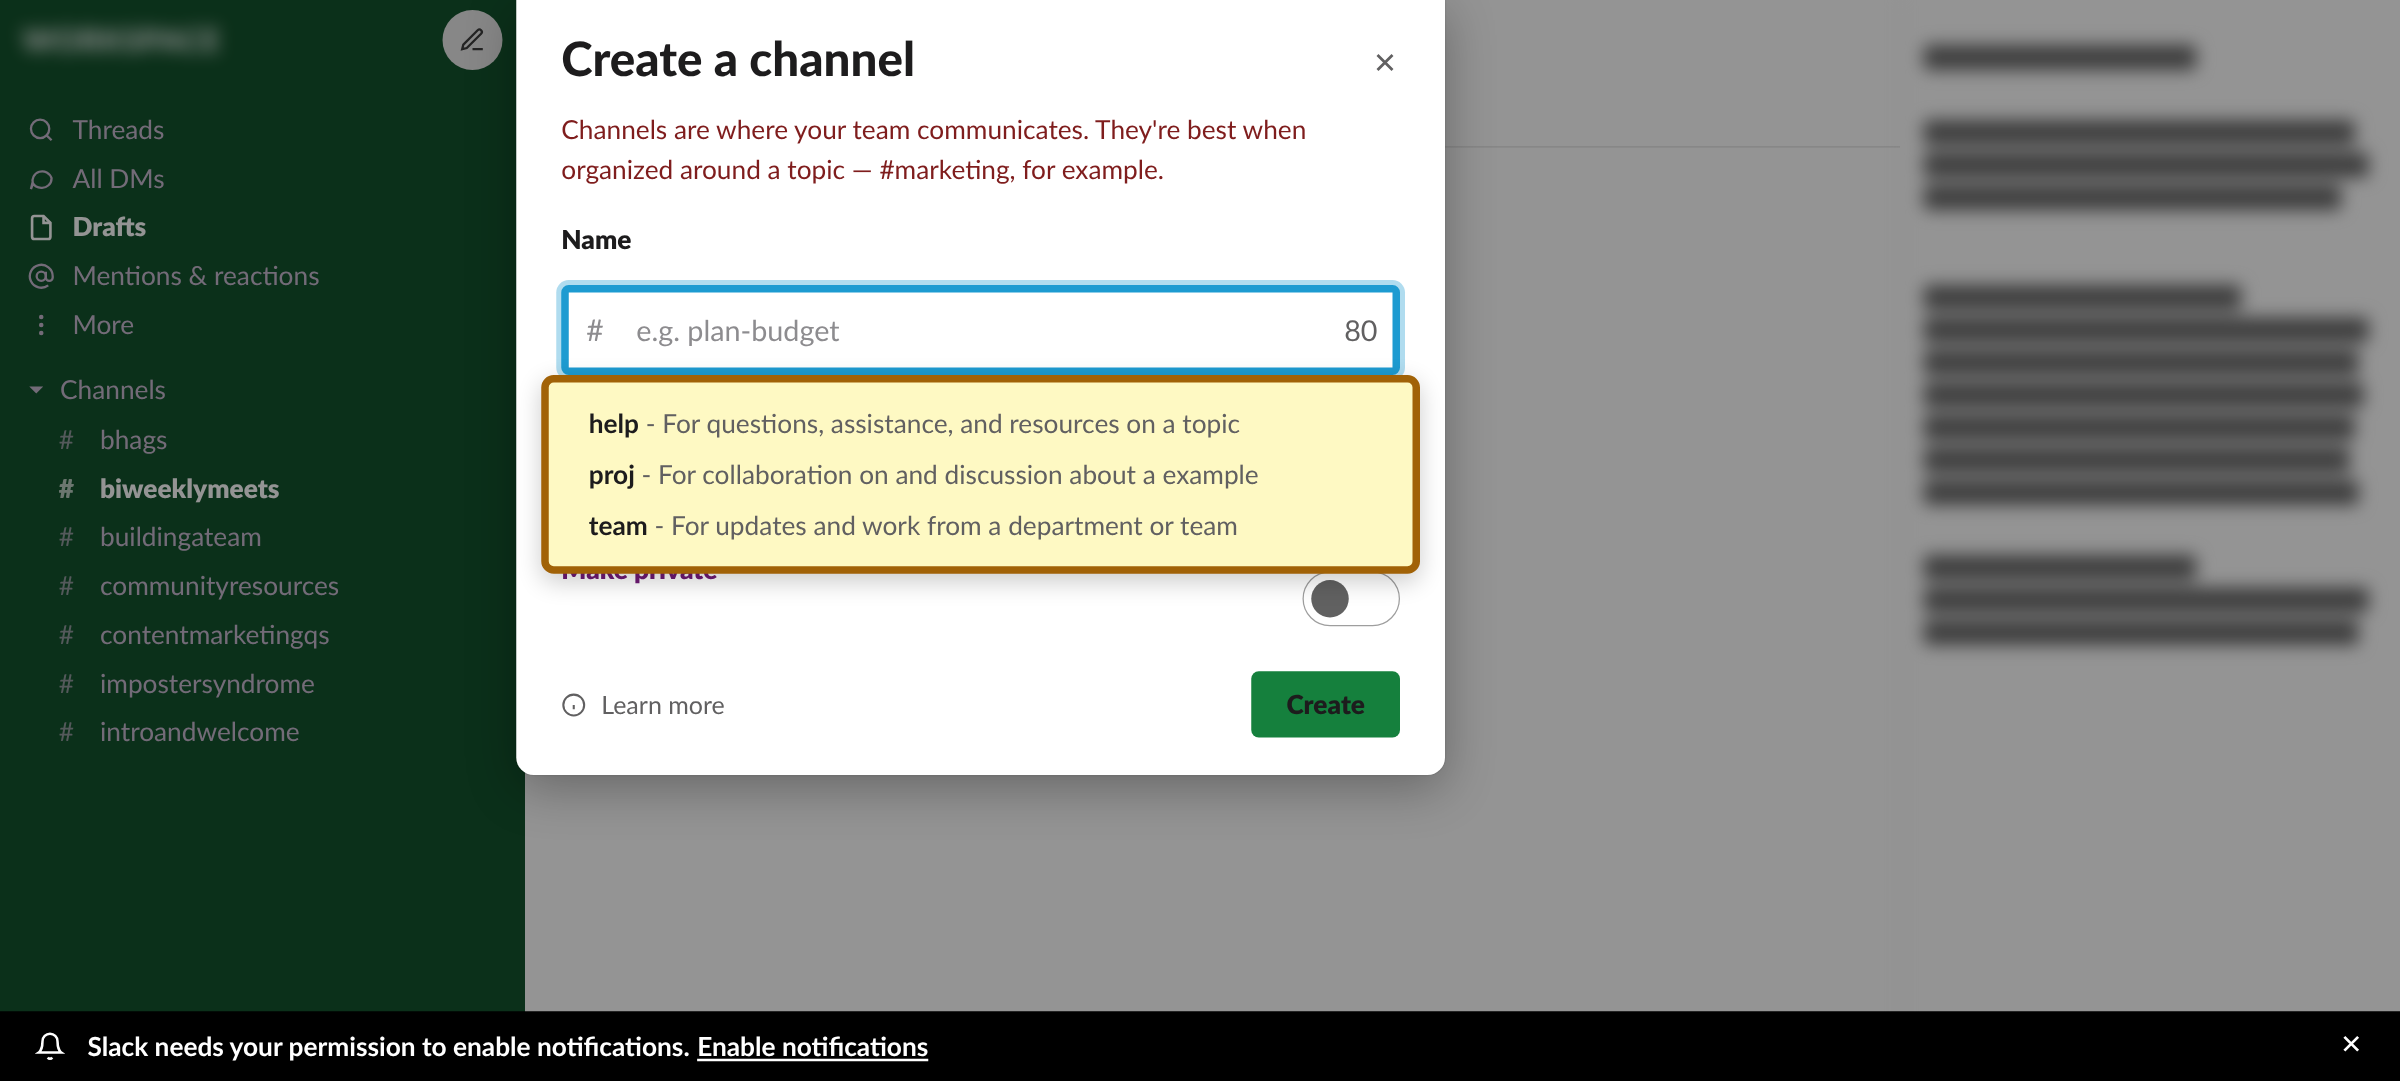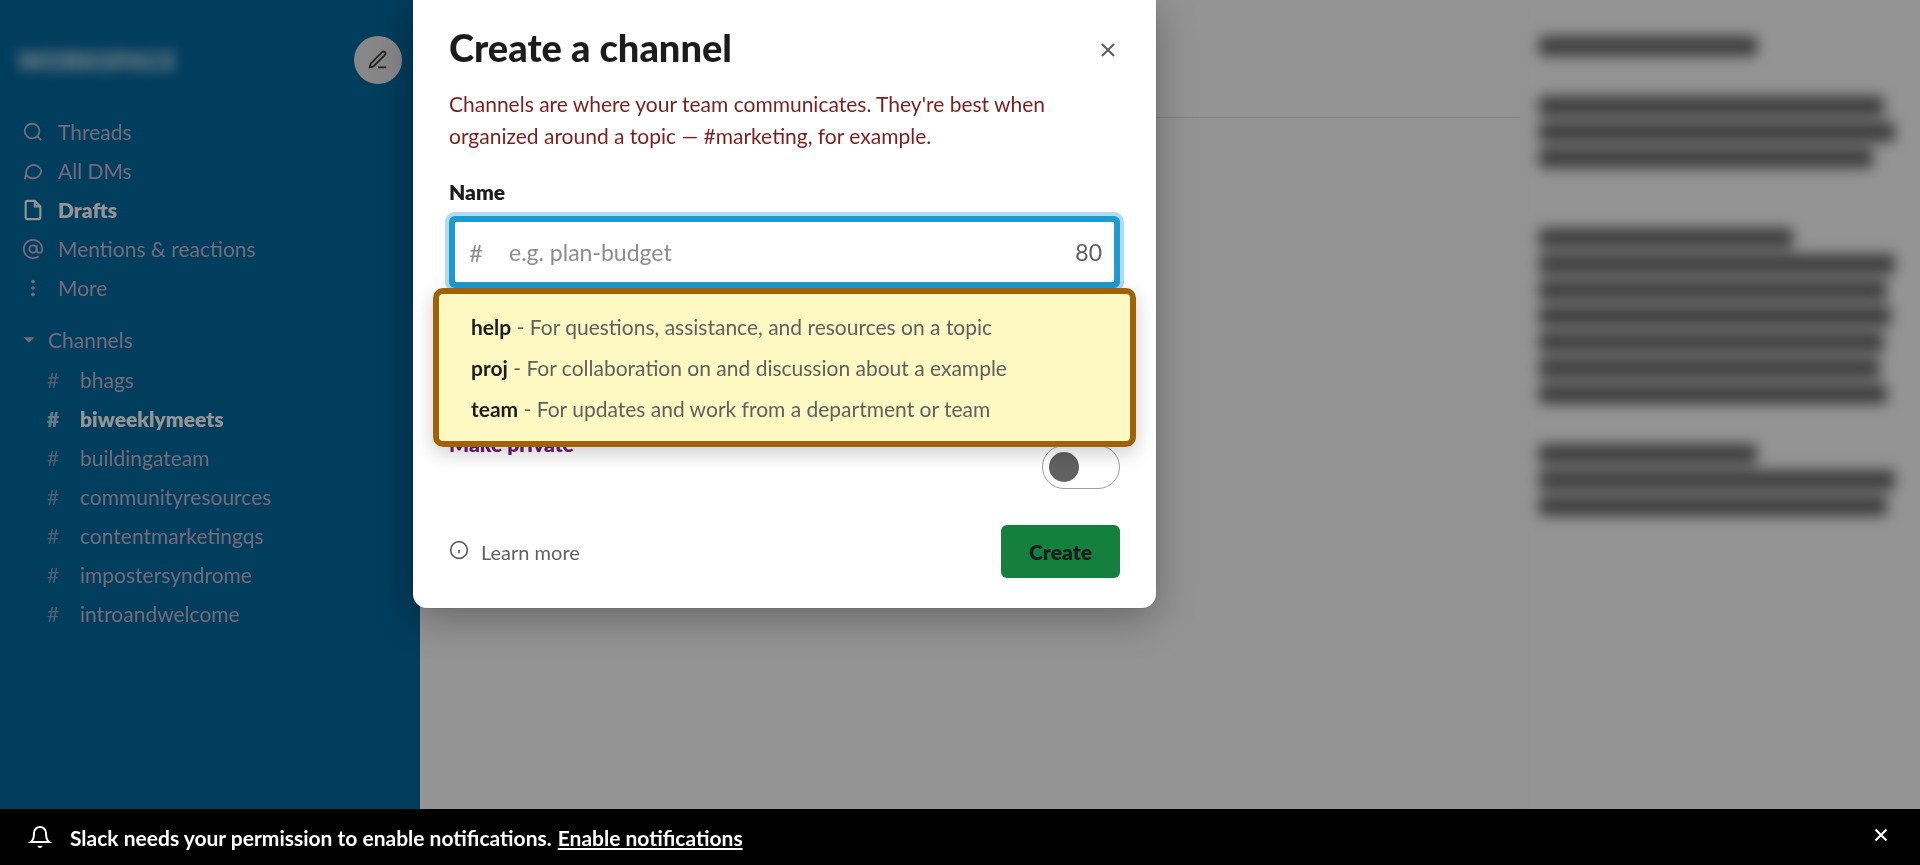--- a/index.html
+++ b/index.html
@@ -15,23 +15,22 @@
   background: #1a1d21;
 }
 .app {
   display: flex;
   width: 100%;
   height: 100%;
   position: relative;
 }
 .sidebar {
   width: 420px;
-  background: #0369a1;
+  background: #14532d;
   color: #c7b9cf;
-  padding-top: 28px;
   flex-shrink: 0;
 }
 .workspace-row {
   display: flex;
   align-items: center;
   padding: 8px 18px 28px 18px;
 }
 .workspace-name {
   filter: blur(7px);
   color: #fff;
@@ -158,21 +157,21 @@
 .modal-desc {
   font-size: 21px;
   color: #7f1d1d;
   line-height: 1.5;
   margin-bottom: 28px;
 }
 .field-label {
   font-size: 21px;
   font-weight: 800;
   color: #1d1c1d;
-  margin-bottom: 12px;
+  margin-bottom: 24px;
 }
 .name-input-wrapper {
   position: relative;
 }
 .name-input {
   width: 100%;
   border: 6px solid #404040;
   border-radius: 6px;
   padding: 16px 60px 16px 54px;
   font-size: 23px;
@@ -263,20 +262,21 @@
   left: 6px;
 }
 .modal-footer {
   display: flex;
   align-items: center;
   justify-content: space-between;
   margin-top: 36px;
 }
 .learn-more {
   display: flex;
+  align-items: center;
   gap: 12px;
   font-size: 20px;
   color: #616061;
   cursor: pointer;
 }
 .create-btn {
   background: #15803d;
   color: #1d1c1d;
   font-size: 21px;
   font-weight: 800;

